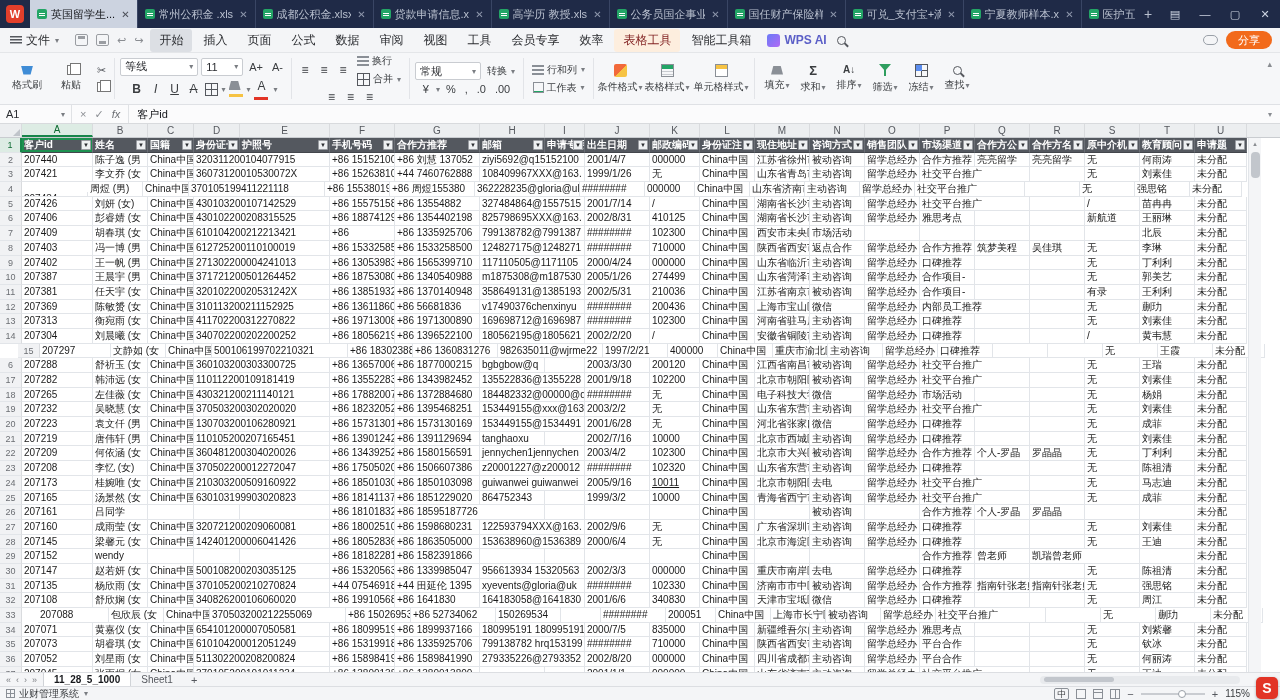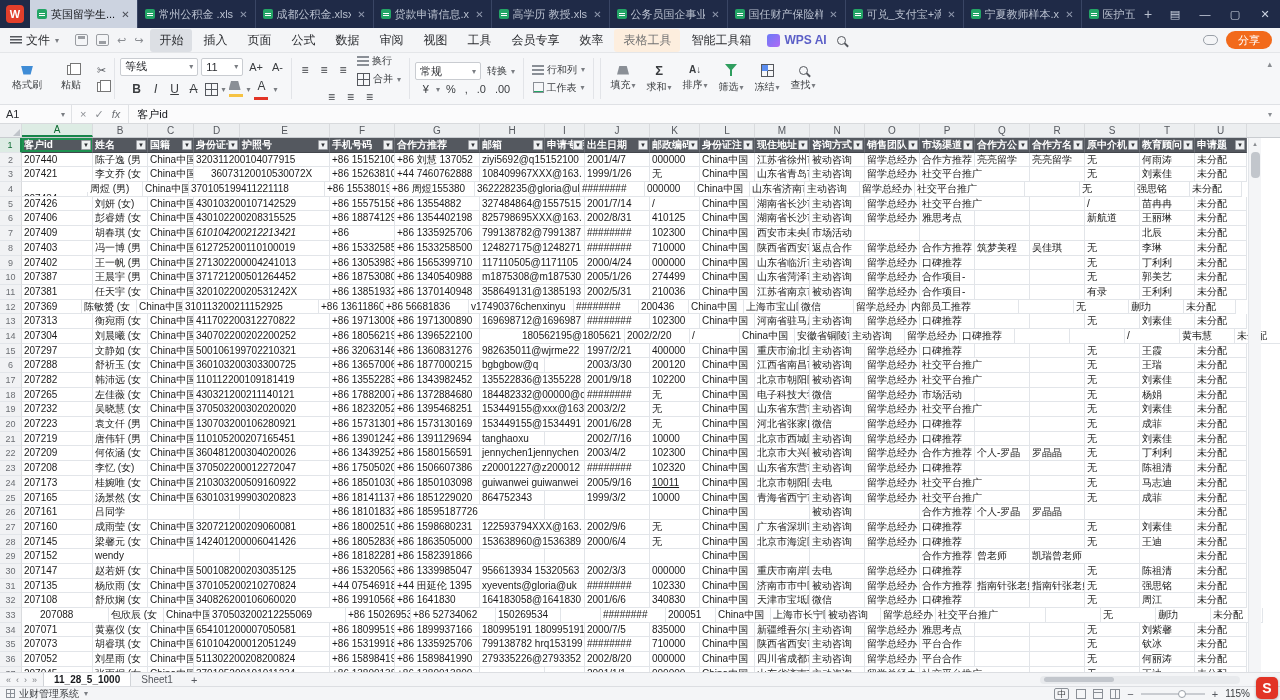--- a/index.html
+++ b/index.html
@@ -26,21 +26,21 @@
   .menubar{height:25px;background:#f4f5f7;display:flex;align-items:center;border-bottom:1px solid #e4e6e9;flex:none}
   .filebtn{display:flex;align-items:center;gap:4px;padding:0 10px;font-size:12px;color:#2b2d31}
   .hamb{width:12px;height:8px;background:linear-gradient(#55585e,#55585e) 0 0/12px 1.5px no-repeat,linear-gradient(#55585e,#55585e) 0 3px/12px 1.5px no-repeat,linear-gradient(#55585e,#55585e) 0 6px/12px 1.5px no-repeat}
   .qicons{display:flex;gap:8px;margin:0 6px;color:#8a8d92;font-size:11px;align-items:center}
   .qic{width:13px;height:12px;border:1px solid #9a9da2;border-radius:2px}
   .qic.save{background:linear-gradient(#9a9da2,#9a9da2) 2px 1px/7px 3px no-repeat}
   .qic.print{background:linear-gradient(#9a9da2,#9a9da2) 2px 6px/7px 3px no-repeat}
   .menu-items{display:flex;align-items:center;height:100%}
   .mitem{padding:3px 9px;font-size:12px;color:#2b2d31;border-radius:3px;margin:0 1px;white-space:nowrap}
   .mitem.active{background:#dcdfe4}
-  .mitem.contextual{background:#fdeede;color:#737373}
+  .mitem.contextual{background:#fdeede;color:#7f1d1d}
   .ai{display:flex;align-items:center;gap:4px;margin-left:6px;font-weight:bold;color:#5b5fc7;font-size:12px}
   .ai .aiic{width:13px;height:13px;border-radius:3px;background:linear-gradient(135deg,#6a7bf7,#b16af5)}
   .i-search{width:9px;height:9px;border:1.5px solid #55585e;border-radius:50%;position:relative;display:inline-block;margin-left:10px}
   .i-search::after{content:"";position:absolute;width:5px;height:1.5px;background:#55585e;right:-4px;bottom:-2px;transform:rotate(45deg)}
   .mright{margin-left:auto;display:flex;align-items:center;gap:8px;padding-right:8px}
   .cloudic{width:15px;height:10px;border:1.5px solid #9aa0a8;border-radius:6px}
   .sharebtn{height:18px;padding:0 12px;border-radius:9px;background:#f26a1b;color:#fff;font-size:11px;display:flex;align-items:center;gap:3px}
 
   
   .ribbon{height:52px;background:#f6f7f9;border-bottom:1px solid #dfe1e5;display:flex;align-items:stretch;padding:2px 4px;flex:none;overflow:hidden}
@@ -333,20 +333,34 @@
           <span>行和列</span>
           <span class="car">▾</span>
         </div>
       <div class="minibtn">
           <span class="sheetic"></span>
           <span>工作表</span>
           <span class="car">▾</span>
         </div>
     </div>
     <div class="vdiv"></div>
+    <div class="rgroup">
+      <div class="bigbtn">
+        <span class="cfic"></span>
+        <span class="blabel"><span>条件格式</span><span class="car">▾</span></span>
+      </div>
+      <div class="bigbtn" style="width:48px">
+        <span class="tsic"></span>
+        <span class="blabel"><span>表格样式</span><span class="car">▾</span></span>
+      </div>
+      <div class="bigbtn" style="width:56px">
+        <span class="csic"></span>
+        <span class="blabel"><span>单元格样式</span><span class="car">▾</span></span>
+      </div>
+    </div>
     <div class="vdiv"></div>
     <div class="rgroup">
       <div class="bigbtn" style="width:34px">
         <span class="i-fill"></span>
         <span class="blabel"><span>填充</span><span class="car">▾</span></span>
       </div>
       <div class="bigbtn" style="width:34px">
         <span class="sumic">Σ</span>
         <span class="blabel"><span>求和</span><span class="car">▾</span></span>
       </div>
@@ -454,21 +468,21 @@
           <div class="cell" style="width: 55px;">亮亮留学</div>
           <div class="cell" style="width: 55px;">无</div>
           <div class="cell" style="width: 55px;">何雨涛</div>
           <div class="cell" style="width: 52px;">未分配</div>
         </div>
         <div class="grow" style="height: 14.7px;">
           <div class="rn">3</div>
           <div class="cell" style="width: 71px;">207421</div>
           <div class="cell" style="width: 55px;">李文乔 (女</div>
           <div class="cell" style="width: 46px;">China中国</div>
-          <div class="cell" style="width: 136px; text-align: center;">36073120010530072X</div>
+          <div class="cell" style="width: 136px;">36073120010530072X</div>
           <div class="cell" style="width: 65px;">+86 15263810</div>
           <div class="cell" style="width: 85px;">+44 7460762888</div>
           <div class="cell" style="width: 105px;">108409967XXX@163.</div>
           <div class="cell" style="width: 65px;">1999/1/26</div>
           <div class="cell" style="width: 50px;">无</div>
           <div class="cell" style="width: 55px;">China中国</div>
           <div class="cell" style="width: 55px;">山东省青岛市</div>
           <div class="cell" style="width: 55px;">主动咨询</div>
           <div class="cell" style="width: 55px;">留学总经办</div>
           <div class="cell" style="width: 110px;">社交平台推广</div>
@@ -539,21 +553,21 @@
           <div class="cell" style="width: 55px;"></div>
           <div class="cell" style="width: 55px;">新航道</div>
           <div class="cell" style="width: 55px;">王丽琳</div>
           <div class="cell" style="width: 52px;">未分配</div>
         </div>
         <div class="grow" style="height: 14.7px;">
           <div class="rn">7</div>
           <div class="cell" style="width: 71px;">207409</div>
           <div class="cell" style="width: 55px;">胡春琪 (女</div>
           <div class="cell" style="width: 46px;">China中国</div>
-          <div class="cell" style="width: 136px; font-style: italic;">610104200212213421</div>
+          <div class="cell" style="width: 136px;">610104200212213421</div>
           <div class="cell" style="width: 65px;">+86</div>
           <div class="cell" style="width: 85px;">+86 1335925706</div>
           <div class="cell" style="width: 105px;">799138782@7991387</div>
           <div class="cell" style="width: 65px;">########</div>
           <div class="cell" style="width: 50px;">102300</div>
           <div class="cell" style="width: 55px;">China中国</div>
           <div class="cell" style="width: 55px;">西安市未央区</div>
           <div class="cell" style="width: 55px;">市场活动</div>
           <div class="cell" style="width: 55px;"></div>
           <div class="cell" style="width: 55px;"></div>
@@ -646,21 +660,21 @@
           <div class="cell" style="width: 55px;">留学总经办</div>
           <div class="cell" style="width: 55px;">合作项目-</div>
           <div class="cell" style="width: 55px;"></div>
           <div class="cell" style="width: 55px;"></div>
           <div class="cell" style="width: 55px;">有录</div>
           <div class="cell" style="width: 55px;">王利利</div>
           <div class="cell" style="width: 52px;">未分配</div>
         </div>
         <div class="grow" style="height: 14.7px;">
           <div class="rn">12</div>
-          <div class="cell" style="width: 60px;">207369</div>
+          <div class="cell" style="width: 71px;">207369</div>
           <div class="cell" style="width: 55px;">陈敏赟 (女</div>
           <div class="cell" style="width: 46px;">China中国</div>
           <div class="cell" style="width: 136px;">310113200211152925</div>
           <div class="cell" style="width: 65px;">+86 13611860</div>
           <div class="cell" style="width: 85px;">+86 56681836</div>
           <div class="cell" style="width: 105px;">v17490376chenxinyu</div>
           <div class="cell" style="width: 65px;">########</div>
           <div class="cell" style="width: 50px;">200436</div>
           <div class="cell" style="width: 55px;">China中国</div>
           <div class="cell" style="width: 55px;">上海市宝山区</div>
@@ -695,41 +709,41 @@
           <div class="cell" style="width: 52px;">未分配</div>
         </div>
         <div class="grow" style="height: 14.7px;">
           <div class="rn">14</div>
           <div class="cell" style="width: 71px;">207304</div>
           <div class="cell" style="width: 55px;">刘晨曦 (女</div>
           <div class="cell" style="width: 46px;">China中国</div>
           <div class="cell" style="width: 136px;">340702200202200252</div>
           <div class="cell" style="width: 65px;">+86 18056219</div>
           <div class="cell" style="width: 85px;">+86 1396522100</div>
-          <div class="cell" style="width: 105px; margin-left: 40px;">180562195@1805621</div>
+          <div class="cell" style="width: 105px;">180562195@1805621</div>
           <div class="cell" style="width: 65px;">2002/2/20</div>
           <div class="cell" style="width: 50px;">/</div>
           <div class="cell" style="width: 55px;">China中国</div>
           <div class="cell" style="width: 55px;">安徽省铜陵市</div>
           <div class="cell" style="width: 55px;">主动咨询</div>
           <div class="cell" style="width: 55px;">留学总经办</div>
           <div class="cell" style="width: 55px;">口碑推荐</div>
           <div class="cell" style="width: 55px;"></div>
           <div class="cell" style="width: 55px;"></div>
           <div class="cell" style="width: 55px;">/</div>
           <div class="cell" style="width: 55px;">黄韦慧</div>
           <div class="cell" style="width: 52px;">未分配</div>
         </div>
-        <div class="grow" style="height: 14.7px;">
+        <div class="grow" style="height: 14.7px; margin-left: 18px;">
           <div class="rn">15</div>
           <div class="cell" style="width: 71px;">207297</div>
           <div class="cell" style="width: 55px;">文静如 (女</div>
           <div class="cell" style="width: 46px;">China中国</div>
           <div class="cell" style="width: 136px;">500106199702210321</div>
-          <div class="cell" style="width: 65px;">+86 32063146</div>
+          <div class="cell" style="width: 65px;">+86 18302388</div>
           <div class="cell" style="width: 85px;">+86 1360831276</div>
           <div class="cell" style="width: 105px;">982635011@wjrme22</div>
           <div class="cell" style="width: 65px;">1997/2/21</div>
           <div class="cell" style="width: 50px;">400000</div>
           <div class="cell" style="width: 55px;">China中国</div>
           <div class="cell" style="width: 55px;">重庆市渝北区</div>
           <div class="cell" style="width: 55px;">主动咨询</div>
           <div class="cell" style="width: 55px;">留学总经办</div>
           <div class="cell" style="width: 55px;">口碑推荐</div>
           <div class="cell" style="width: 55px;"></div>

